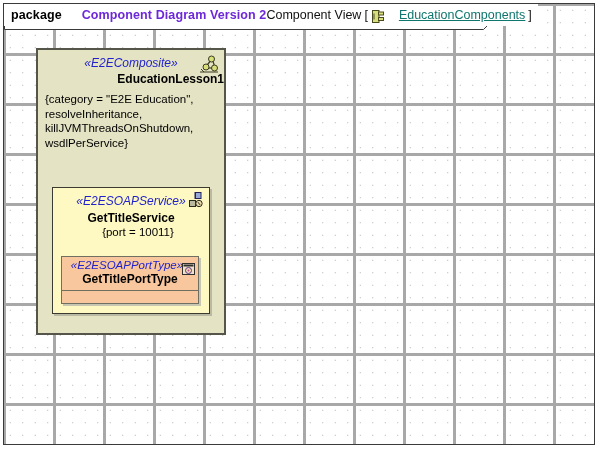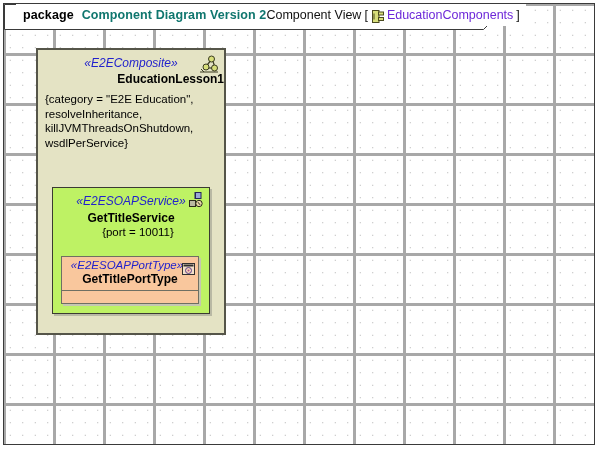--- a/index.html
+++ b/index.html
@@ -47,21 +47,21 @@
     background-position:
       -1px 23px,
       23px -1px,
       0 0;
     opacity: 0.85;
   }
 
   
   #header-tab {
     position: absolute;
-    left: 12px;
+    left: 0;
     top: 0;
     height: 22px;
     border-right: 0;
     background: #ffffff;
     white-space: nowrap;
     display: flex;
     align-items: center;
     padding: 0 6px 0 7px;
     box-sizing: border-box;
     z-index: 5;
@@ -75,37 +75,38 @@
   }
   .hdr-kw {
     font-size: 12.5px;
     font-weight: bold;
     color: #000000;
     letter-spacing: 0.1px;
   }
   .hdr-name {
     font-size: 12.5px;
     font-weight: bold;
-    color: #0f766e;
-    margin-left: 8px;
+    color: #6d28d9;
+    margin-left: 20px;
     letter-spacing: 0.1px;
   }
   .hdr-view {
     font-size: 12.5px;
     color: #111111;
   }
   .hdr-bracket {
     font-size: 12.5px;
     color: #111111;
     margin-left: 3px;
   }
   .hdr-pkg {
     font-size: 12.5px;
-    color: #6d28d9;
-    margin-left: 0;
+    color: #0f766e;
+    margin-left: 12px;
+    text-decoration: underline;
   }
   #package-icon {
     width: 14px;
     height: 13px;
     margin-left: 4px;
     margin-right: 1px;
     display: inline-block;
     flex: none;
   }
 
@@ -155,21 +156,21 @@
   }
 
   
   #service-box {
     position: absolute;
     left: 14px;
     top: 137px;
     width: 158px;
     height: 127px;
     box-sizing: border-box;
-    background: #bef264;
+    background: #fef9c3;
     border: 1px solid #3b3b32;
     box-shadow: 2px 2px 0 0 #b9b9a4;
     z-index: 4;
   }
   #service-stereo { margin-top: 6px; }
   #service-name   { margin-top: 3px; }
   #service-props {
     margin-top: 1px;
     font-size: 11.5px;
     color: #000000;

